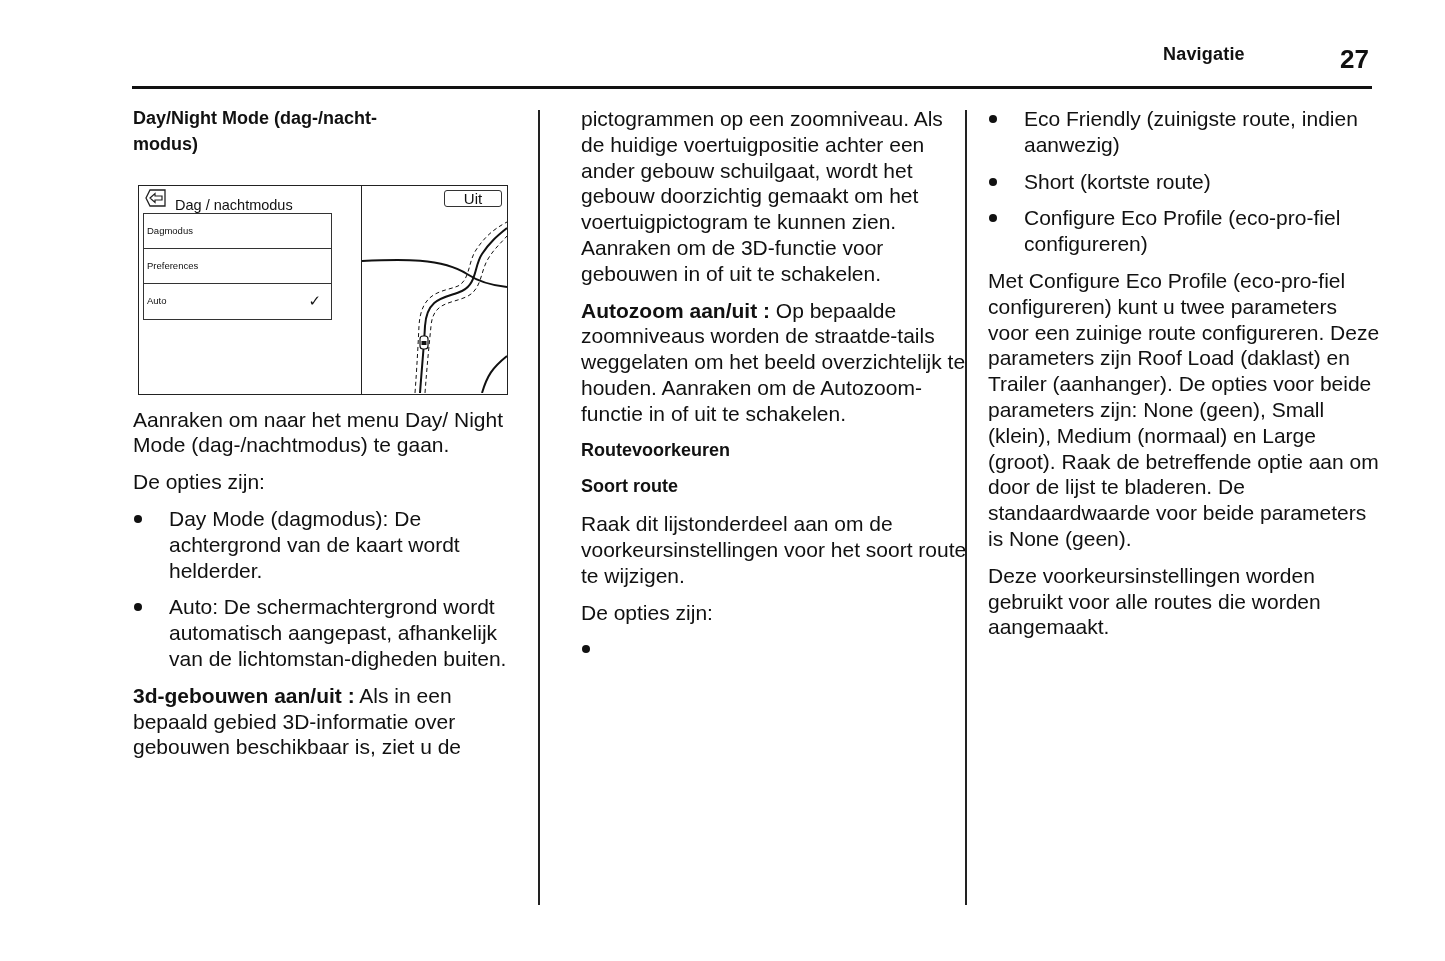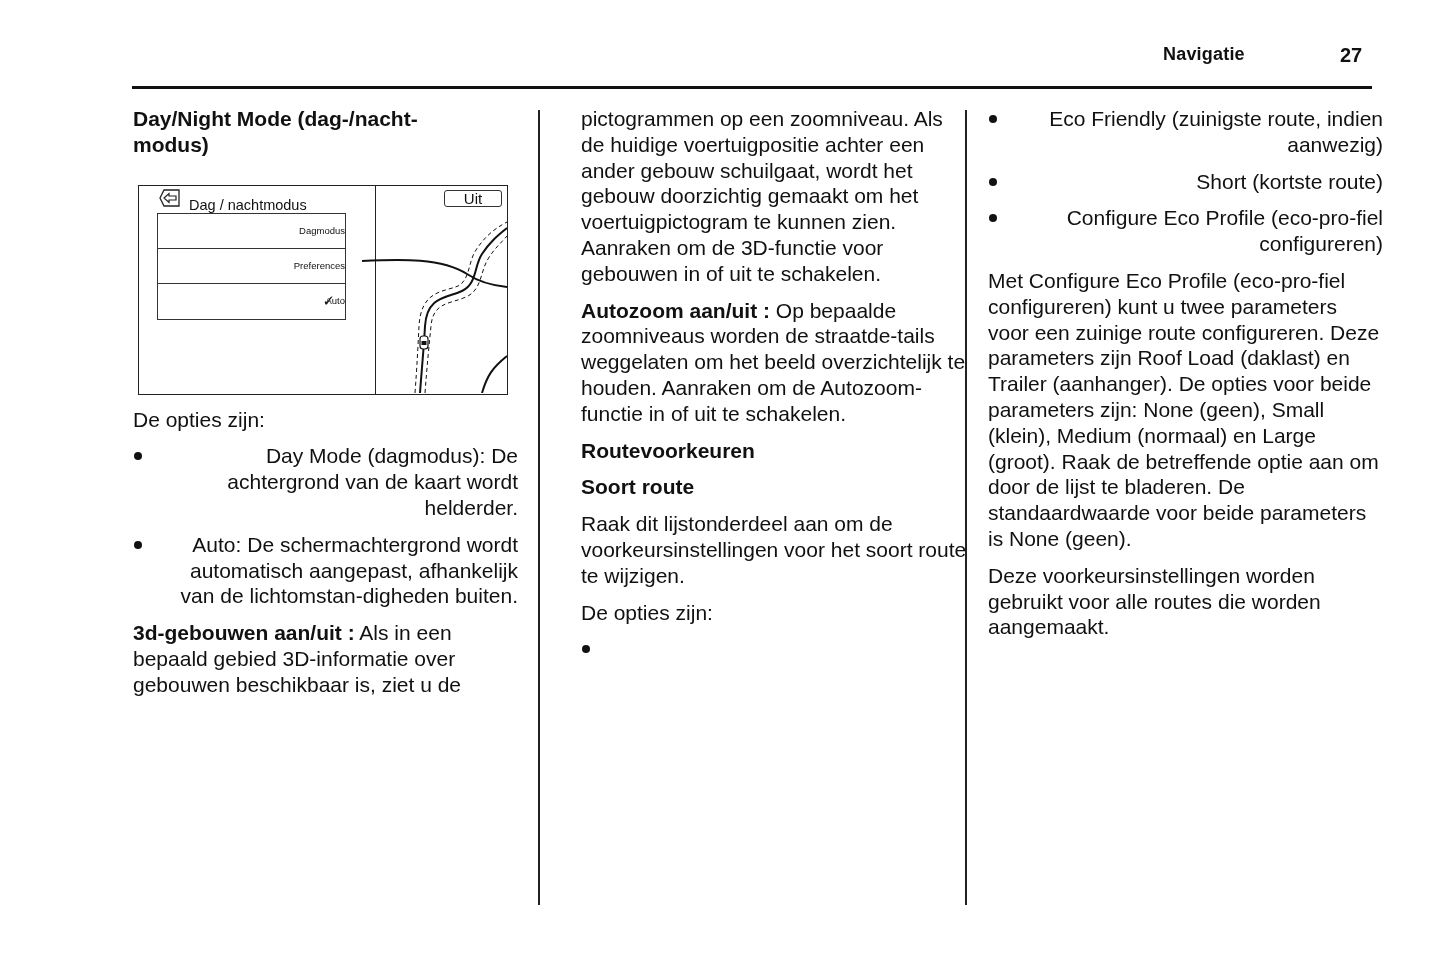--- a/index.html
+++ b/index.html
@@ -6,53 +6,53 @@
   body {
     width: 1445px; height: 961px; position: relative; overflow: hidden;
     font-family: "Liberation Sans", sans-serif; color: #111111;
   }
   .header-title {
     position: absolute; top: 44px; left: 1163px;
     font-size: 18px; font-weight: bold; letter-spacing: 0.2px;
   }
   .header-page {
     position: absolute; top: 44px; left: 1340px;
-    font-size: 20px; font-weight: bold;
+    font-size: 26px; font-weight: bold;
   }
   .header-rule {
     position: absolute; top: 86px; left: 132px; width: 1240px; height: 3px; background: #111;
   }
   .col {
     position: absolute; top: 106px; font-size: 21px; line-height: 25.8px;
   }
   .col p { margin: 0 0 11px 0; }
   .col1 { left: 133px; width: 385px; }
   .col2 { left: 561px; width: 390px; margin-left: 20px; }
   .col3 { left: 988px; width: 395px; }
   .vrule { position: absolute; top: 110px; width: 2px; height: 795px; background: #222; }
   .vrule.a { left: 538px; }
   .vrule.b { left: 965px; }
-  .h-bold { font-weight: bold; font-size: 21px; margin: 0 0 11px 0; }
+  .h-bold { font-weight: bold; font-size: 18px; margin: 0 0 11px 0; }
   .b { font-weight: bold; }
-  ul.bullets { list-style: none; margin: 0; padding: 0; text-align: right; }
+  ul.bullets { list-style: none; margin: 0; padding: 0; }
   ul.bullets li { position: relative; padding-left: 36px; margin-bottom: 11px; }
   ul.bullets li .dot {
     position: absolute; left: 1px; top: 9px; width: 8px; height: 8px; border-radius: 50%; background: #111;
   }
   
   .figure {
     position: relative; width: 370px; height: 210px; border: 1.5px solid #222; margin: 27px 0 12px 5px;
     box-sizing: border-box; font-family: "Liberation Sans", sans-serif;
   }
-  .fig-left { position: absolute; left: 0; top: 0; width: 222px; height: 100%; border-right: 1.5px solid #222; margin-left: 14px; }
+  .fig-left { position: absolute; left: 0; top: 0; width: 222px; height: 100%; border-right: 1.5px solid #222; }
   .fig-back {
     position: absolute; left: 4px; top: 2px; width: 24px; height: 20px;
   }
   .fig-title { position: absolute; left: 36px; top: 7px; font-size: 14.5px; }
-  .fig-list { position: absolute; left: 4px; top: 27px; width: 187px; border: 1.5px solid #333; text-align: right; }
+  .fig-list { position: absolute; left: 4px; top: 27px; width: 187px; border: 1.5px solid #333; }
   .fig-item {
     height: 35px; border-bottom: 1.5px solid #333; position: relative; font-size: 9.5px;
     padding-left: 3px; box-sizing: border-box; line-height: 34px;
   }
   .fig-item:last-child { border-bottom: none; }
   .fig-check { position: absolute; right: 10px; top: 0; font-size: 15px; }
   .fig-uit {
     position: absolute; right: 5px; top: 4px; width: 56px; height: 15px; border: 1.5px solid #333; border-radius: 3px;
     font-size: 15px; text-align: center; line-height: 15px;
   }
@@ -99,20 +99,21 @@
       <path d="M63 207 C65 180 67 160 69 140 C71 116 88 118 104 111 C120 104 118 86 126 73 C132 63 138 58 145 50" fill="none" stroke="#111" stroke-width="1" stroke-dasharray="4,3"></path>
       <path d="M120 207 C125 190 130 182 145 170" fill="none" stroke="#111" stroke-width="2"></path>
       <g>
         <rect x="58" y="150" width="8" height="13" rx="3" fill="#fff" stroke="#111" stroke-width="1.2"></rect>
         <rect x="59.5" y="155" width="5" height="4" fill="#111"></rect>
       </g>
     </svg>
     <div class="fig-uit">Uit</div>
   </div>
 
+  <p>Aanraken om naar het menu Day/ Night Mode (dag-/nachtmodus) te gaan.</p>
   <p>De opties zijn:</p>
   <ul class="bullets">
     <li><span class="dot"></span><span>Day Mode (dagmodus): De achtergrond van de kaart wordt helderder.</span></li>
     <li><span class="dot"></span><span>Auto: De schermachtergrond wordt automatisch aangepast, afhankelijk van de lichtomstan-digheden buiten.</span></li>
   </ul>
   <p><span class="b">3d-gebouwen aan/uit :</span><span> Als in een bepaald gebied 3D-informatie over gebouwen beschikbaar is, ziet u de</span></p>
 </div>
 
 <div class="col col2">
   <p>pictogrammen op een zoomniveau. Als de huidige voertuigpositie achter een ander gebouw schuilgaat, wordt het gebouw doorzichtig gemaakt om het voertuigpictogram te kunnen zien. Aanraken om de 3D-functie voor gebouwen in of uit te schakelen.</p>

